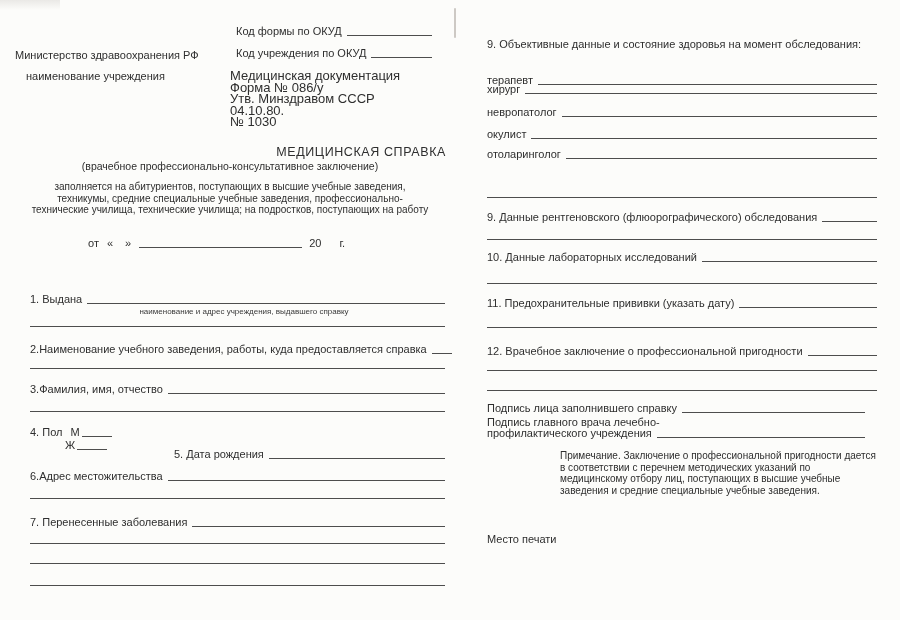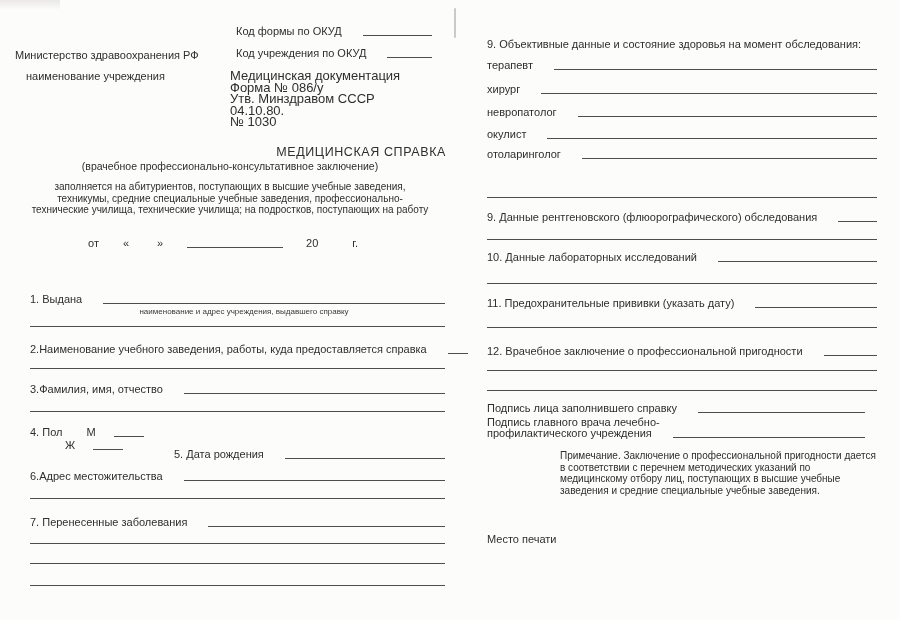--- a/index.html
+++ b/index.html
@@ -9,21 +9,21 @@
     background:#fcfcfa;
     font-family:"Liberation Sans", sans-serif;
     color:#2e2e2e;
     font-size:11px;
     overflow:hidden;
   }
   .page { position:absolute; }
   #left-page  { left:14px; top:22px;  width:432px; height:590px; }
   #right-page { left:486px; top:30px; width:391px; height:585px; }
   .abs { position:absolute; }
-  .row { display:flex; align-items:flex-end; height:15px; white-space:nowrap;gap:16px; }
+  .row { display:flex; align-items:flex-end; height:15px; white-space:nowrap; }
   .line { flex:1; border-bottom:1px solid #4d4d4d; margin:0 0 1px 5px; min-width:20px; }
   .shortline { display:inline-block; width:30px; border-bottom:1px solid #4d4d4d; margin:0 0 1px 2px; }
   .fullline { border-bottom:1px solid #4d4d4d; height:1px; }
   .caption { font-size:8px; color:#3a3a3a; }
   .doc-block { font-size:13px; text-align:left; line-height:11.5px; }
   .doc-num { padding-right:45px; }
   .title { font-size:12.5px; letter-spacing:0.6px; text-align:right; }
   .subtitle { font-size:10.5px; text-align:center; }
   .intro { font-size:10px; line-height:11.5px; text-align:center; }
   .note { font-size:10px; line-height:11.6px; }
@@ -118,21 +118,21 @@
   </div>
   <div class="abs fullline" style="top:521px;left:16px;width:415px"></div>
   <div class="abs fullline" style="top:541px;left:16px;width:415px"></div>
   <div class="abs fullline" style="top:563px;left:16px;width:415px"></div>
 </div>
 
 <div class="page" id="right-page">
 
   <div class="abs" style="top:8px;left:1px">9. Объективные данные и состояние здоровья на момент обследования:</div>
 
-  <div class="abs row" style="top:26px;left:1px;width:390px">
+  <div class="abs row" style="top:41px;left:1px;width:390px">
     <span>терапевт</span>
     <span class="line"></span>
   </div>
   <div class="abs row" style="top:50px;left:1px;width:390px">
     <span>хирург</span>
     <span class="line"></span>
   </div>
   <div class="abs row" style="top:73px;left:1px;width:390px">
     <span>невропатолог</span>
     <span class="line"></span>

